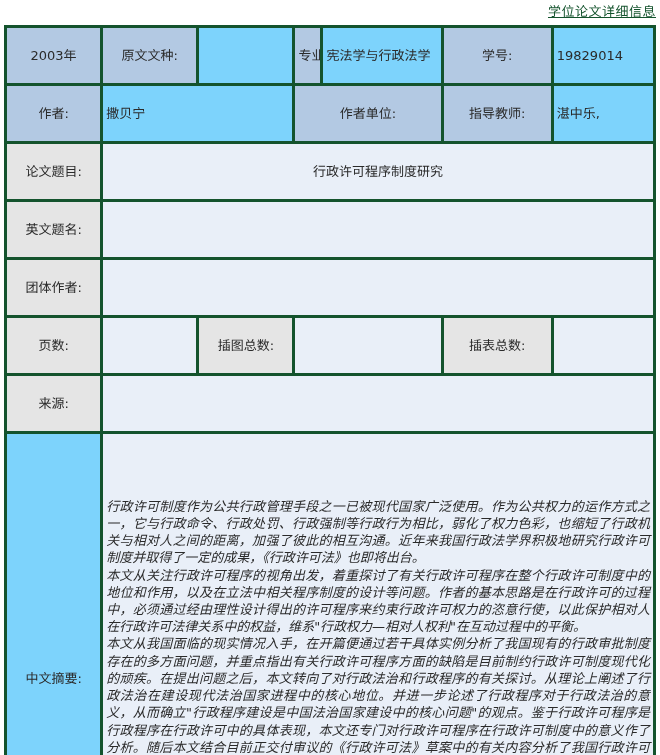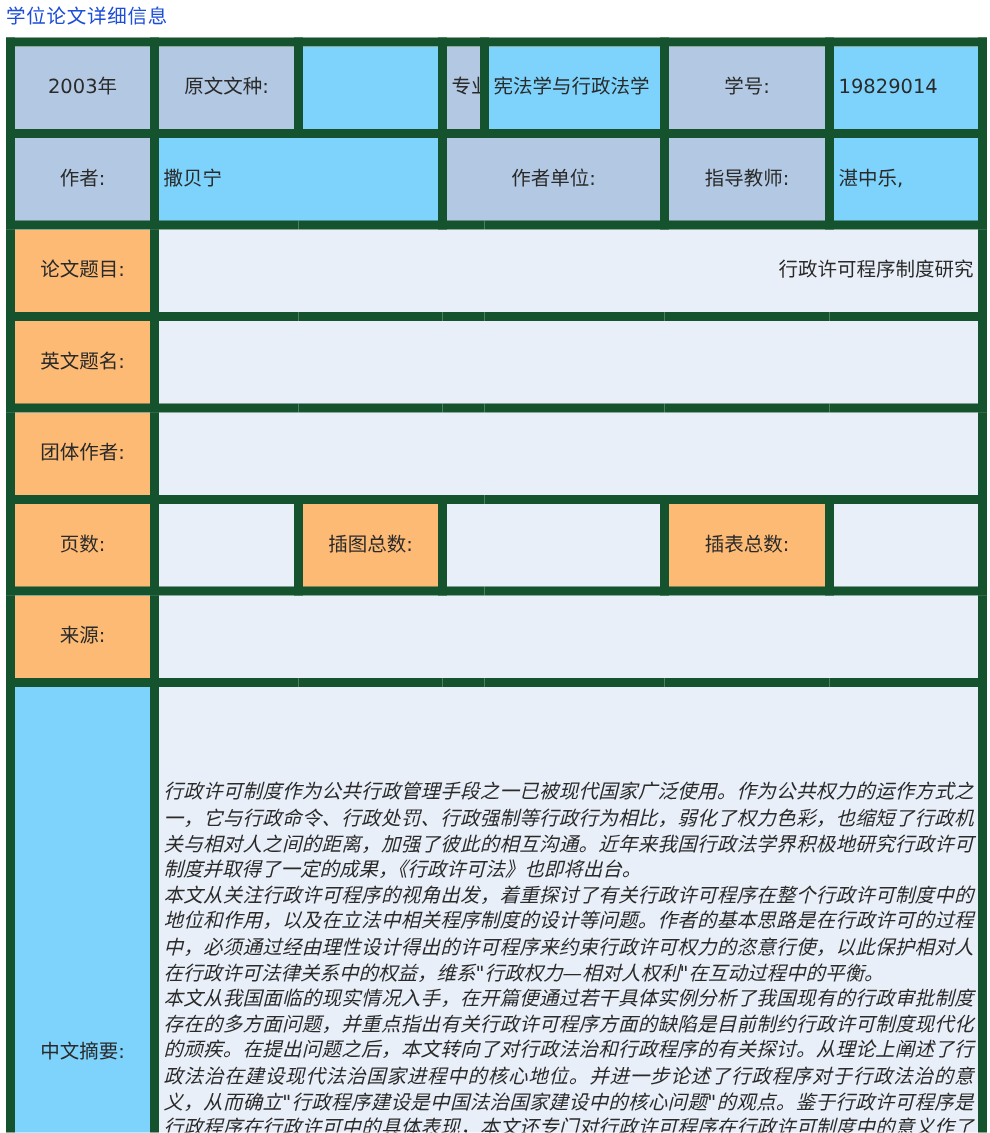--- a/index.html
+++ b/index.html
@@ -18,39 +18,40 @@
 
   .page {
     width: 660px;
     height: 755px;
     box-sizing: border-box;
     padding: 0 4px;
     background: #ffffff;
   }
 
   .doc-title {
-    text-align: left;
+    text-align: right;
     font-size: 13px;
     line-height: 20px;
     padding: 2px 0 3px 0;
-    color: #1d4ed8;
+    color: #14532d;
     letter-spacing: 0.5px;
     white-space: nowrap;
+    text-decoration: underline;
   }
 
   table.info {
     border-collapse: collapse;
     table-layout: fixed;
     width: 652px;
     margin: 0 auto;
     border: 2px solid #10243c;
   }
 
   table.info td {
-    border: 6px solid #14532d;
+    border: 3px solid #14532d;
     font-size: 13px;
     line-height: 17px;
     padding: 19px 3px;
     vertical-align: middle;
     overflow: hidden;
     word-break: break-all;
   }
 
   
   td.hdr-label {
@@ -58,28 +59,28 @@
     text-align: center;
     white-space: nowrap;
   }
   td.hdr-value {
     background: #7dd3fc;
     text-align: left;
   }
 
   
   td.lbl {
-    background: #fdba74;
+    background: #e5e5e5;
     text-align: center;
     white-space: nowrap;
     font-size: 13px;
   }
   td.val {
     background: #e9eff8;
-    text-align: right;
+    text-align: center;
   }
 
   td.abstract-label {
     background: #7dd3fc;
     text-align: center;
     vertical-align: bottom;
     padding-bottom: 6px;
   }
   td.abstract-body {
     background: #e9eff8;

